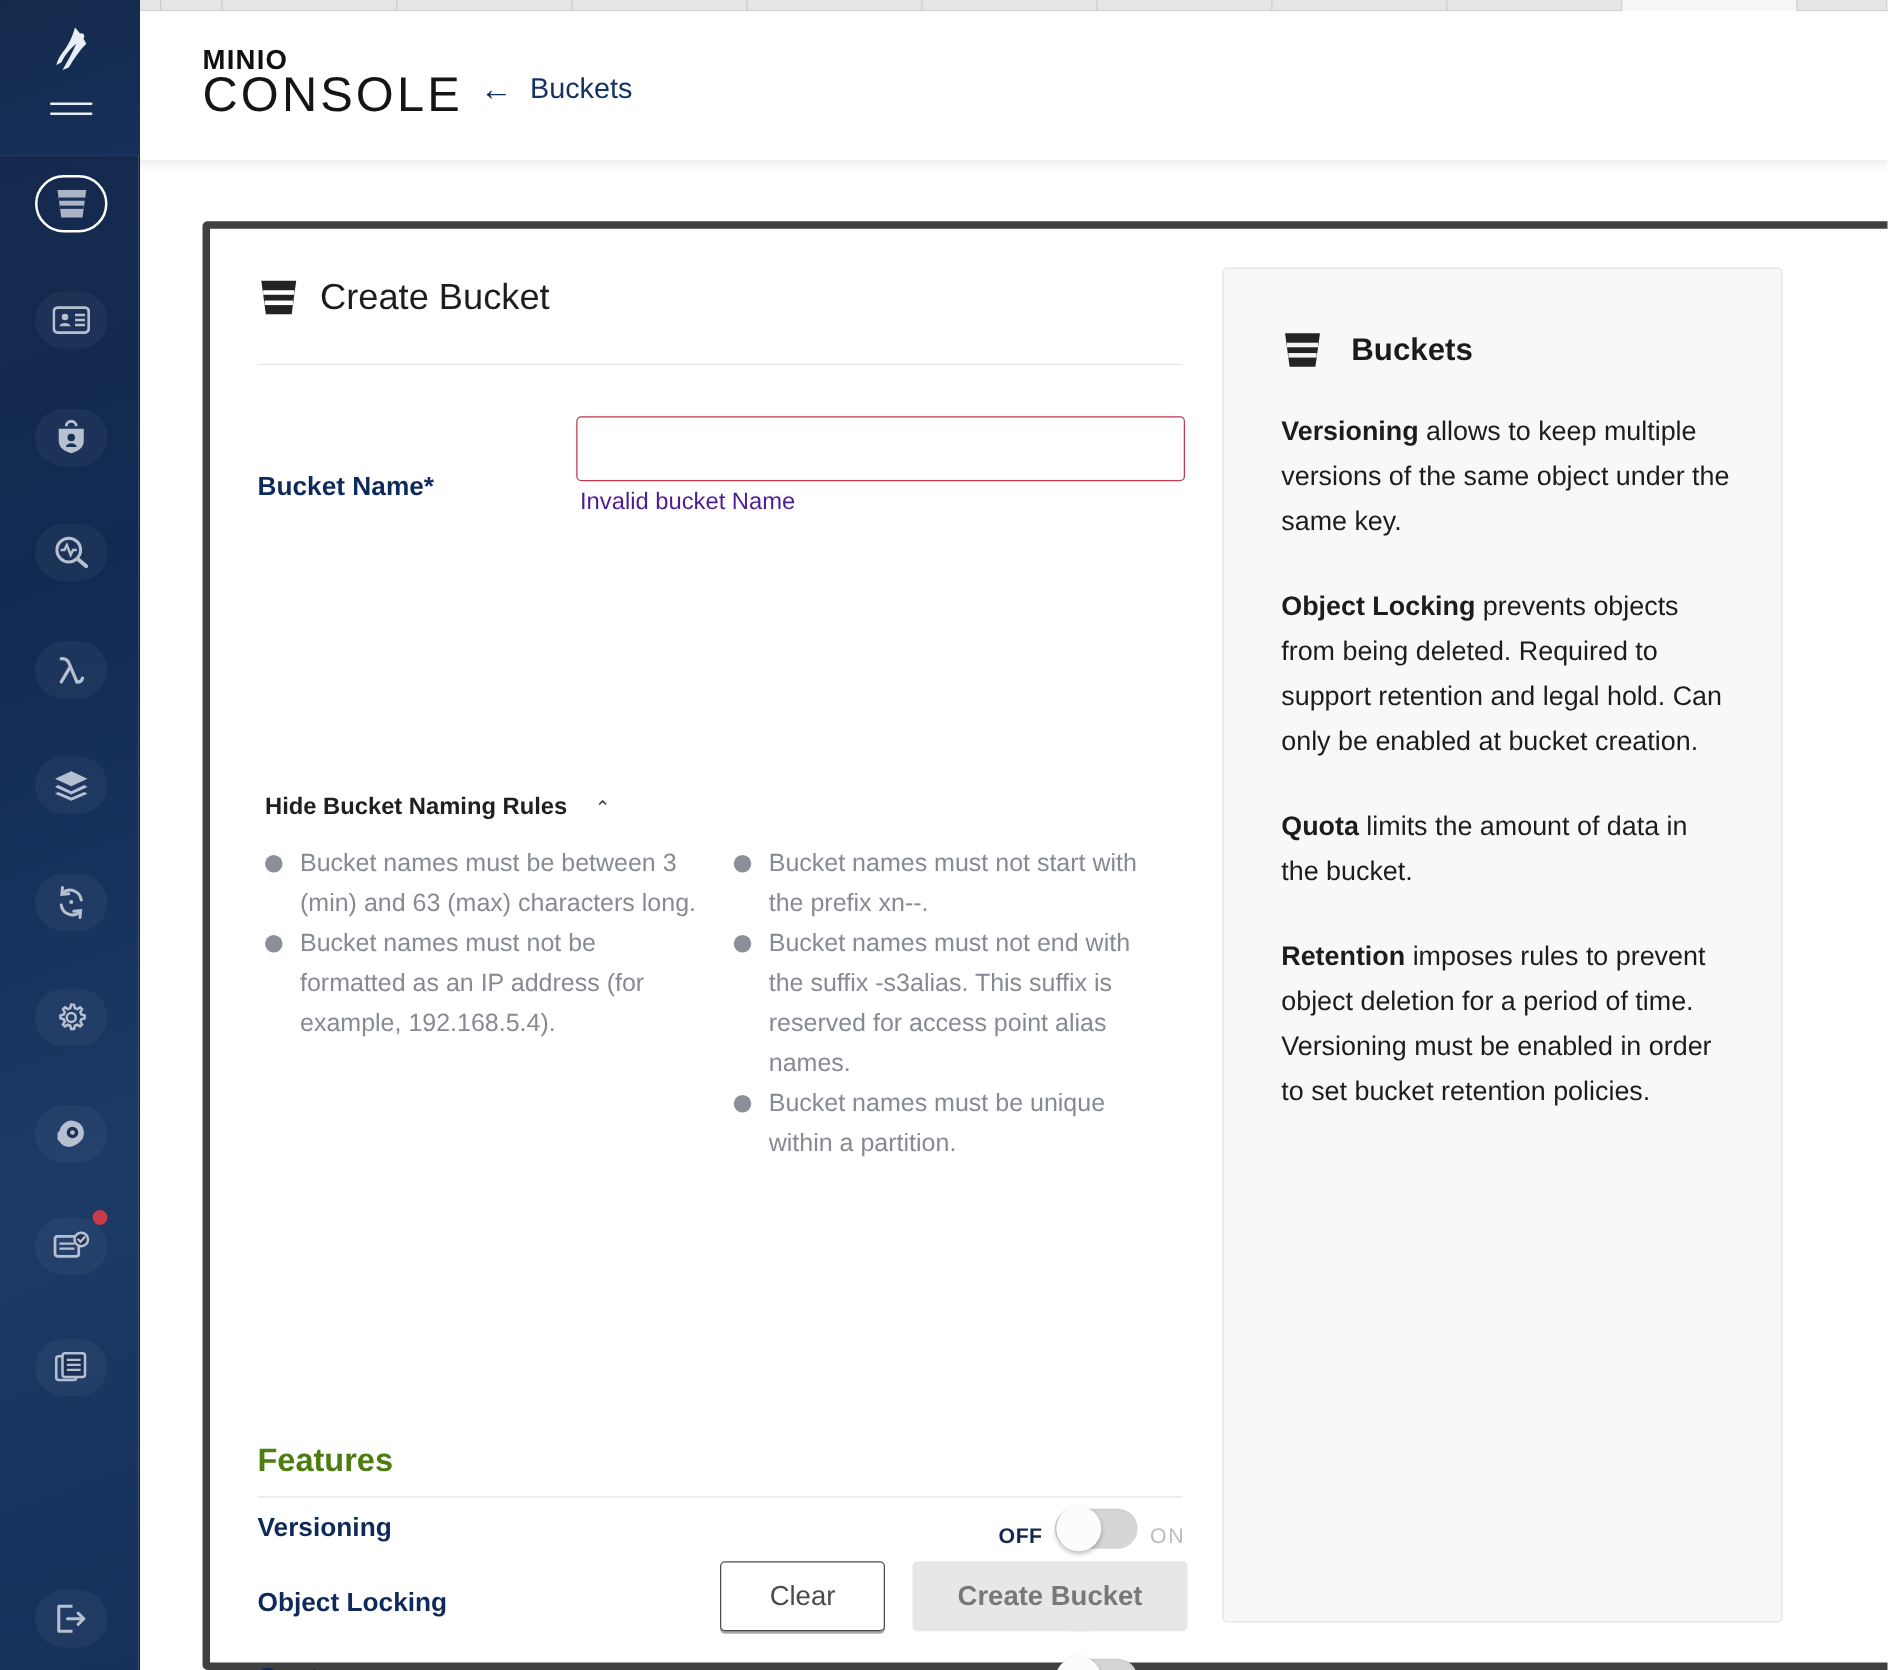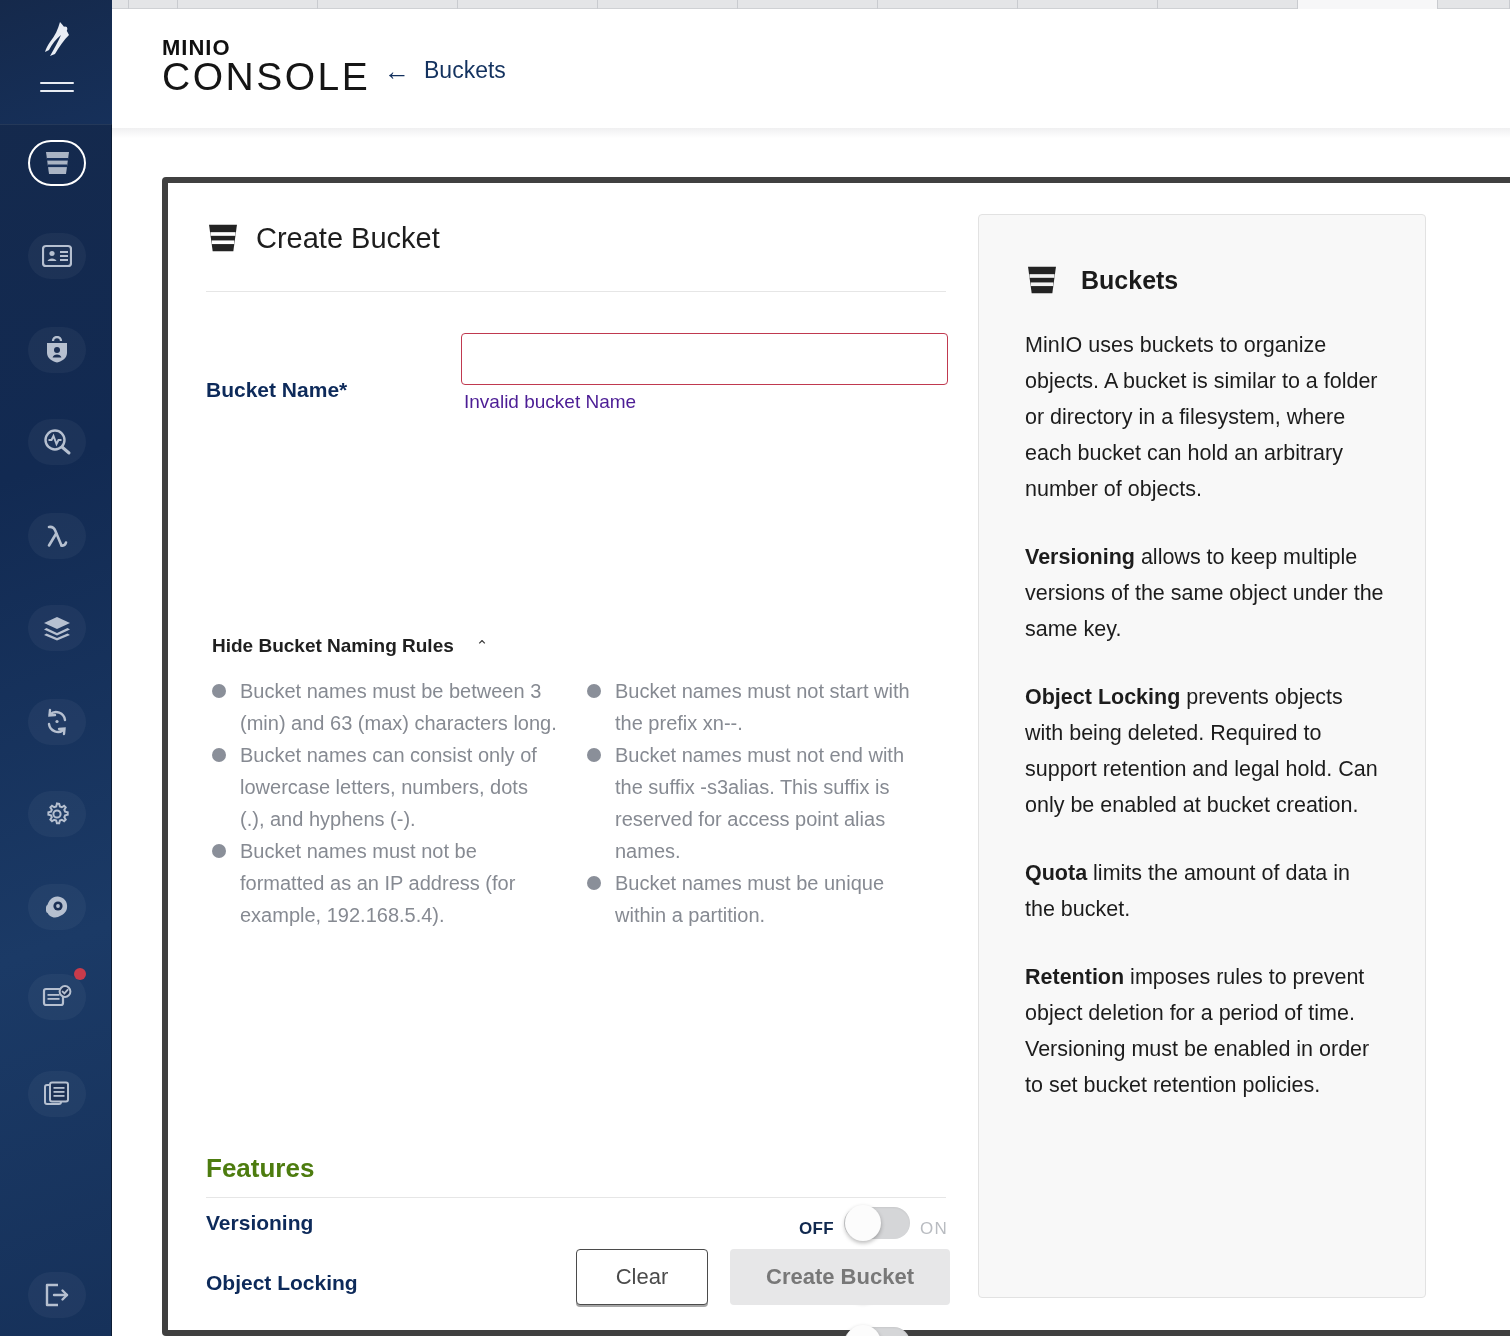--- a/index.html
+++ b/index.html
@@ -373,24 +373,20 @@
     <div class="rules-toggle">
       <span class="rules-toggle-label">Hide Bucket Naming Rules</span>
       <span class="chev">⌃</span>
     </div>
 
     <div class="rules-cols">
       <div class="rules-col" id="rules-left">
           <div class="rule-li">
             <span class="rule-dot"></span>
             <span class="rule-text">Bucket names must be between 3 (min) and 63 (max) characters long.</span>
-          </div>
-          <div class="rule-li">
-            <span class="rule-dot"></span>
-            <span class="rule-text">Bucket names can consist only of lowercase letters, numbers, dots (.), and hyphens (-).</span>
           </div>
           <div class="rule-li">
             <span class="rule-dot"></span>
             <span class="rule-text">Bucket names must not be formatted as an IP address (for example, 192.168.5.4).</span>
           </div>
         </div>
       <div class="rules-col" id="rules-right">
           <div class="rule-li">
             <span class="rule-dot"></span>
             <span class="rule-text">Bucket names must not start with the prefix xn--.</span>
@@ -450,21 +446,20 @@
   <div class="info-panel">
     <div class="info-head">
       <svg width="34" height="34" viewBox="0 0 27 28">
         <path d="M2 3 H25 L22 25 H5 Z" fill="#232323"></path>
         <rect x="3.2" y="9.2" width="20.6" height="3" fill="#f2f2f2"></rect>
         <rect x="4.2" y="16" width="18.6" height="3" fill="#f2f2f2"></rect>
       </svg>
       <div class="info-head-title">Buckets</div>
     </div>
     <div class="info-body" id="info-body">
-        <p class="info-p"><span>MinIO uses buckets to organize objects. A bucket is similar to a folder or directory in a filesystem, where each bucket can hold an arbitrary number of objects.</span></p>
         <p class="info-p"><b>Versioning</b><span> allows to keep multiple versions of the same object under the same key.</span></p>
-        <p class="info-p"><b>Object Locking</b><span> prevents objects with being deleted. Required to support retention and legal hold. Can only be enabled at bucket creation.</span></p>
+        <p class="info-p"><b>Object Locking</b><span> prevents objects from being deleted. Required to support retention and legal hold. Can only be enabled at bucket creation.</span></p>
         <p class="info-p"><b>Quota</b><span> limits the amount of data in the bucket.</span></p>
         <p class="info-p"><b>Retention</b><span> imposes rules to prevent object deletion for a period of time. Versioning must be enabled in order to set bucket retention policies.</span></p>
       </div>
   </div>
 
 </div>
 
 </body></html>

